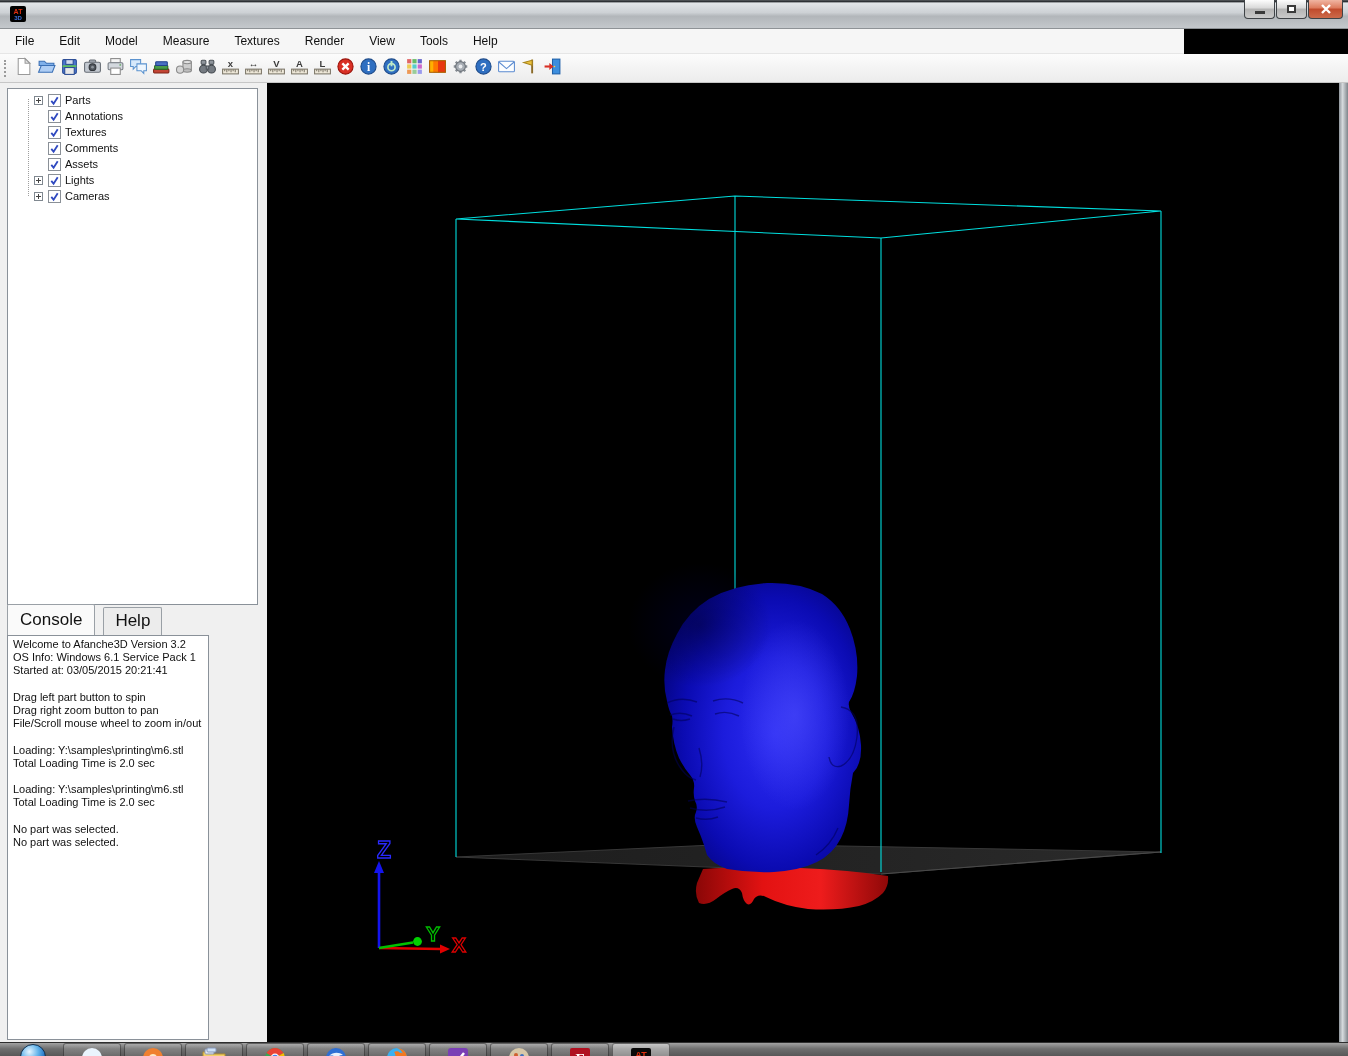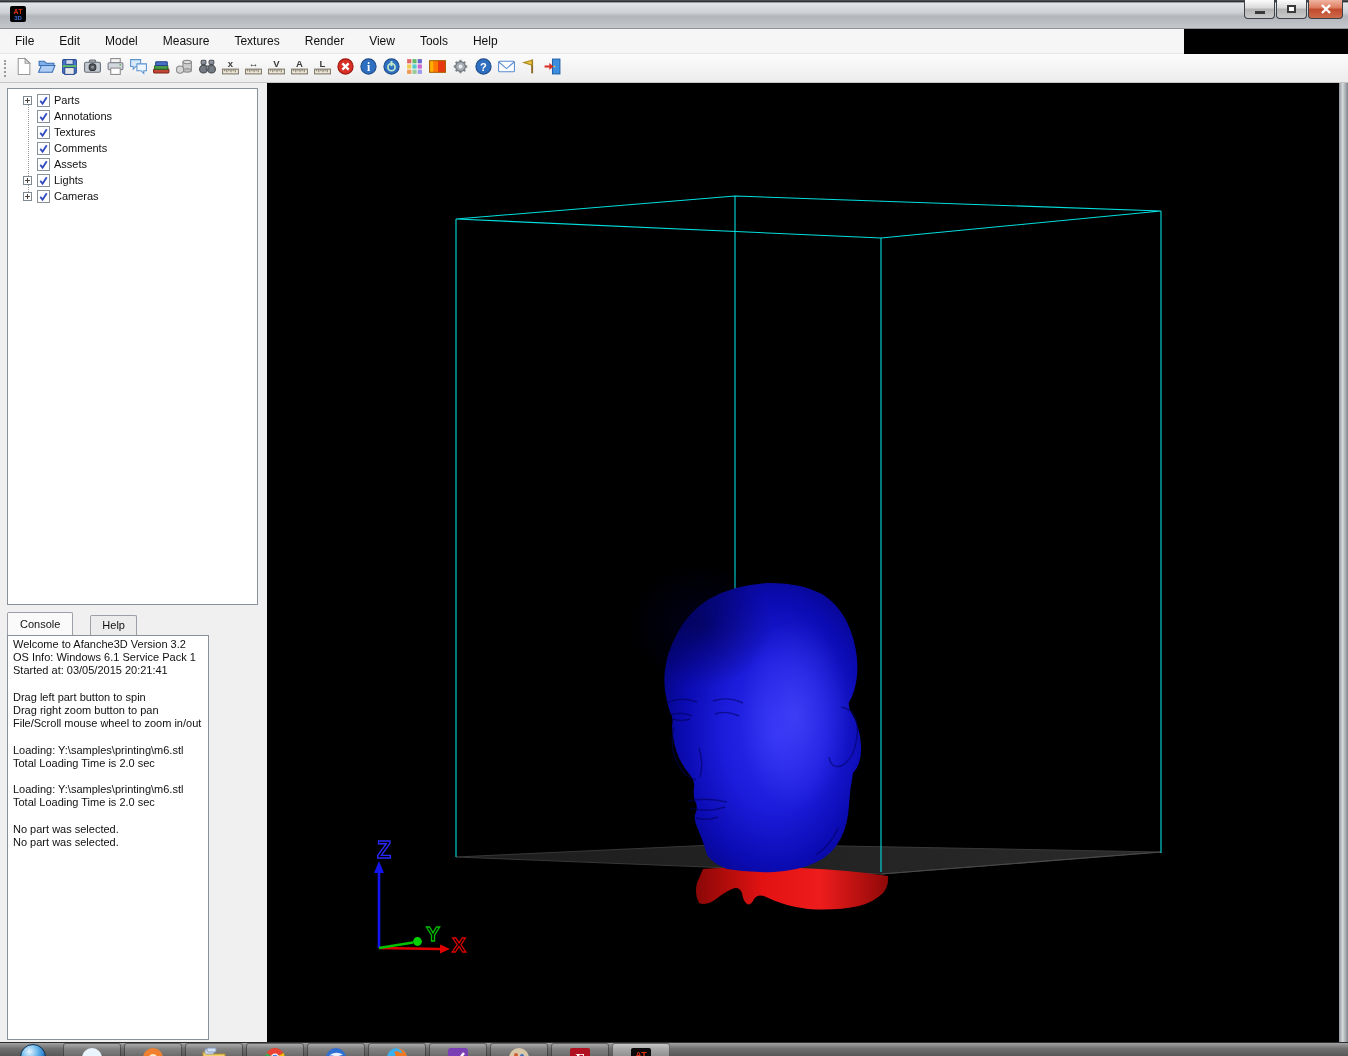--- a/index.html
+++ b/index.html
@@ -39,33 +39,33 @@
   .tool-btn { width:22px; height:23px; display:flex; align-items:center; justify-content:center;
     margin-right:1px; border-radius:2px; }
 
   
   .sidebar { position:absolute; left:0; top:83px; width:267px; height:959px; background:#f0f0f0; }
   .inset { background:#fff; border:1px solid #8a9199; }
   .tree-box { position:absolute; left:7px; top:5px; width:251px; height:517px; padding-top:3px;
     font-size:11px; color:#111; position:absolute; overflow:hidden; }
   .tree-vline { position:absolute; left:20px; top:10px; height:97px; width:0;
     border-left:1px dotted #9f9f9f; }
-  .tree-row { display:flex; align-items:center; height:16px; padding-left:15px; position:relative; }
+  .tree-row { display:flex; align-items:center; height:16px; padding-left:26px; position:relative; }
   .expander { width:9px; height:9px; border:1px solid #808890; background:#fff; margin-right:5px;
     position:relative; flex:none; }
   .expander:before { content:""; position:absolute; left:1px; top:3px; width:5px; height:1px; background:#444; }
   .expander:after  { content:""; position:absolute; left:3px; top:1px; width:1px; height:5px; background:#444; }
   .exp-spacer { width:14px; flex:none; }
   .cb { width:13px; height:13px; border:1px solid #8a9097; background:#fff; margin-right:4px;
     display:flex; align-items:center; justify-content:center; flex:none; }
   .tree-label { white-space:nowrap; }
 
   .panel-tabs { position:absolute; left:7px; top:528px; height:24px; display:flex; align-items:flex-end; }
-  .ptab { font-size:11px; color:#111; border:1px solid #9aa0a6; border-bottom:none;
-    border-radius:2px 2px 0 0; padding:3px 11px 4px 11px; background:#ececec; margin-right:17px; }
+  .ptab { font-size:17px; color:#111; border:1px solid #9aa0a6; border-bottom:none;
+    border-radius:2px 2px 0 0; padding:3px 11px 4px 11px; background:#ececec; margin-right:8px; }
   .ptab.active { background:#fafafa; padding:5px 12px 5px 12px; }
 
   .console-box { position:absolute; left:7px; top:552px; width:202px; height:405px;
     font-size:11px; line-height:13.2px; color:#101010; padding:2px 5px; overflow:hidden; }
   .console-line { white-space:pre; }
 
   
   .viewport { position:absolute; left:267px; top:83px; width:1072px; height:959px; background:#000; }
   .right-frame { position:absolute; left:1339px; top:83px; width:9px; height:959px;
     background:linear-gradient(90deg,#8f959b,#d6dadd 40%,#7f858b); }

